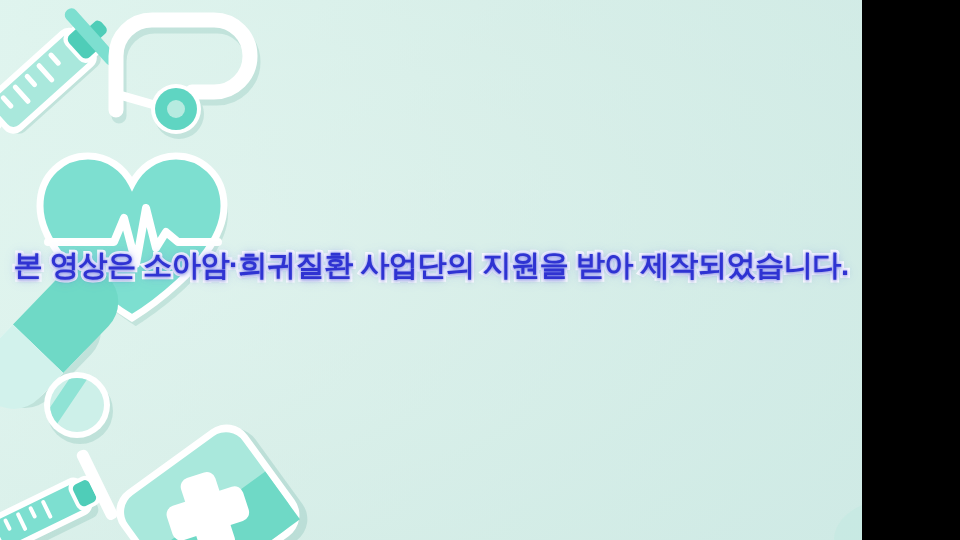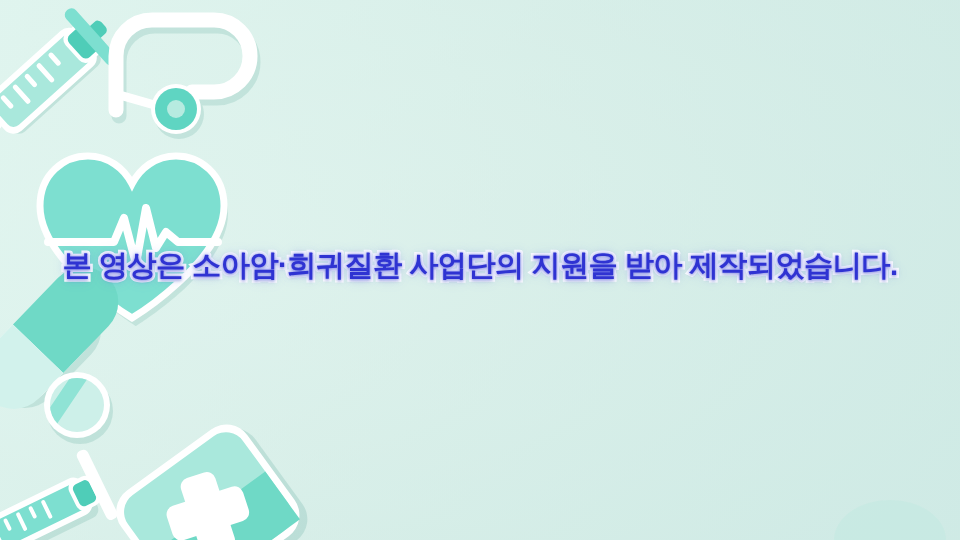--- a/index.html
+++ b/index.html
@@ -3,21 +3,21 @@
 <meta charset="utf-8">
 <title>Video Credit Card</title>
 <style>
   html, body {
     margin: 0;
     padding: 0;
     background: #000;
   }
   #stage {
     position: relative;
-    width: 960px;
+    width: 862px;
     height: 540px;
     overflow: hidden;
     font-family: "Liberation Sans", "DejaVu Sans", sans-serif;
     background: radial-gradient(ellipse 120% 100% at 18% 45%, #e6f6f1 0%, #ddf1eb 40%, #d4ece6 75%, #cfe9e4 100%);
     text-align: center;
   }
   #bg-gradient-overlay {
     position: absolute;
     inset: 0;
     background: linear-gradient(120deg, rgba(224,245,239,0.85) 0%, rgba(214,238,232,0.55) 45%, rgba(206,234,229,0.75) 100%);

